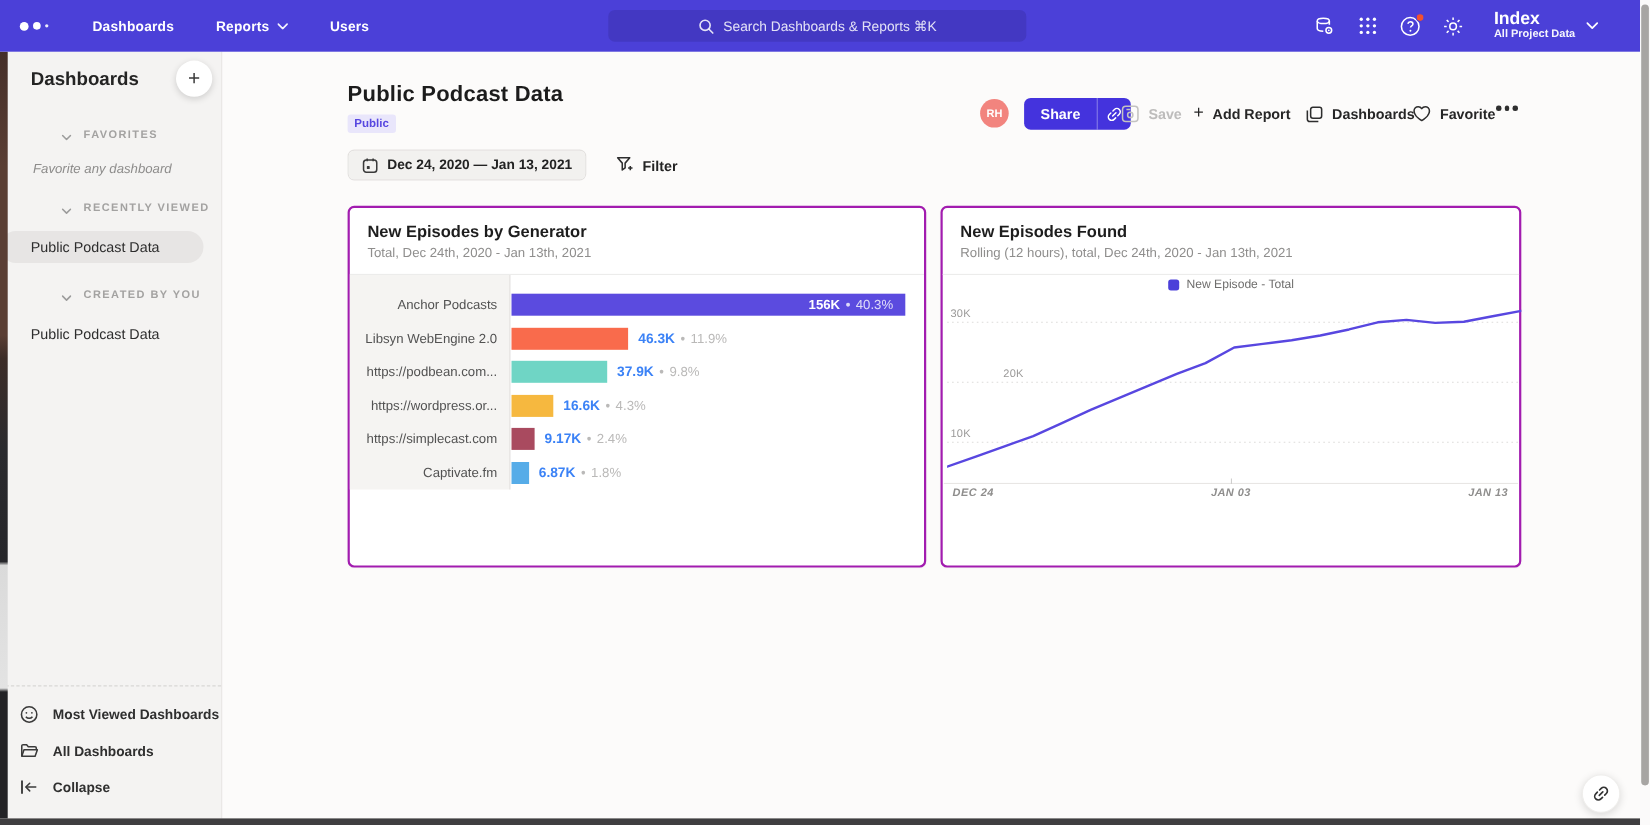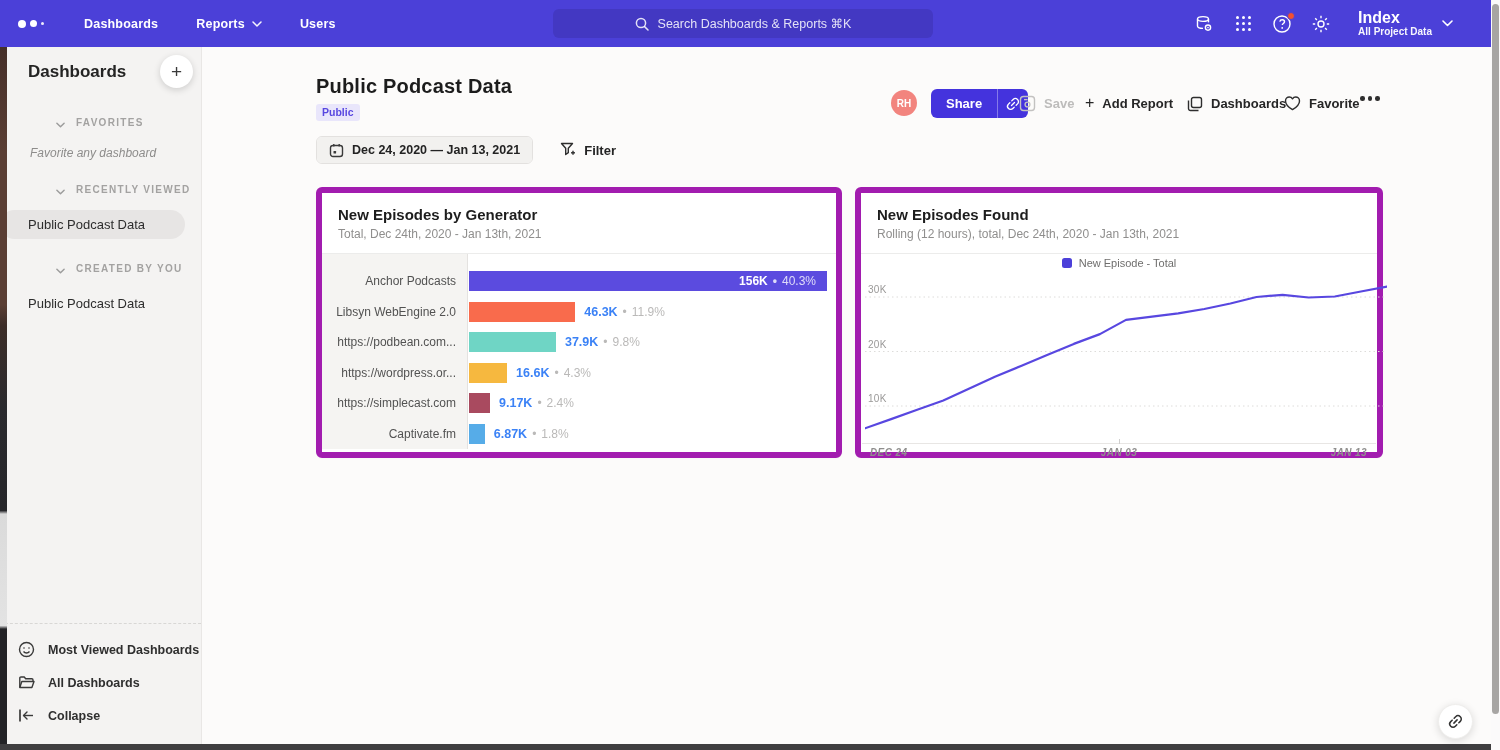--- a/index.html
+++ b/index.html
@@ -77,21 +77,21 @@
   
   .toolbar { position:absolute; left:316px; top:136px; height:28px; display:flex; align-items:stretch; }
   .seg-control { display:flex; border:1px solid #e3e1df; border-radius:6px; overflow:hidden; background:#fff; }
   .seg-date { display:flex; align-items:center; gap:8px; background:#f2f1ef; padding:0 12px; font-size:12.5px; font-weight:700; color:#232323; cursor:pointer; }
   .seg-date svg { stroke:#3a3a3a; fill:none; stroke-width:1.4; }
   .seg-btn { display:flex; align-items:center; padding:0 12px; font-size:12.5px; color:#8f8e8d; border-left:1px solid #eceae8; cursor:pointer; }
   .filter-btn { display:flex; align-items:center; gap:8px; margin-left:27px; font-size:13px; font-weight:700; color:#242424; cursor:pointer; }
   .filter-btn svg { stroke:#2e2e2e; fill:none; stroke-width:1.4; }
 
   
-  .card { position:absolute; top:187px; height:271px; background:#fff; border:6px solid #a21caf; border-radius:6px; box-shadow:0 1px 2px rgba(0,0,0,.02); }
+  .card { position:absolute; top:187px; height:329px; background:#fff; border:2px solid #a21caf; border-radius:6px; box-shadow:0 1px 2px rgba(0,0,0,.02); }
   #card-bar  { left:316px; width:526px; }
   #card-line { left:855px; width:528px; }
   .card-head { position:absolute; left:0; top:0; right:0; height:61px; border-bottom:1px solid #ececeb; padding:13px 16px 0; }
   .card-title { font-size:15px; font-weight:700; color:#1d1d1d; }
   .card-sub { font-size:12px; color:#8f8e8d; margin-top:4px; }
 
   
   .label-col { position:absolute; left:0; top:61px; width:146px; height:195px; background:#f5f4f2; border-right:1px solid #e4e2e0; }
   .bar-row { position:absolute; left:0; height:30.5px; width:100%; }
   .bar-label { position:absolute; left:0; width:134px; height:100%; display:flex; align-items:center; justify-content:flex-end;
@@ -408,21 +408,21 @@
       <span>New Episode - Total</span>
     </div>
     <svg id="line-svg" width="522" height="165" viewBox="0 0 522 165">
         <line x1="0" x2="522" y1="128" y2="128" stroke="#dddcda" stroke-width="1" stroke-dasharray="1.5,3"></line>
         <line x1="0" x2="522" y1="73.5" y2="73.5" stroke="#dddcda" stroke-width="1" stroke-dasharray="1.5,3"></line>
         <line x1="0" x2="522" y1="19" y2="19" stroke="#dddcda" stroke-width="1" stroke-dasharray="1.5,3"></line>
         <polyline points="0.0,150.3 26.1,141.1 52.2,131.8 78.3,122.5 104.4,110.6 130.5,98.6 156.6,87.7 182.7,76.8 208.8,65.9 234.9,56.1 261.0,41.9 287.1,38.6 313.2,35.3 339.3,31.0 365.4,25.5 391.5,19.0 417.6,16.8 443.7,19.5 469.8,18.5 495.9,13.5 522.0,8.6" fill="none" stroke="#5847e0" stroke-width="2.2" stroke-linejoin="round" stroke-linecap="round"></polyline>
       </svg>
     <div id="ylabs">
         <div class="ylab" style="top: 200px;">10K</div>
-        <div class="ylab" style="top: 145.5px;">20K</div>
+        <div class="ylab" style="top: 145.5px; margin-left: 48px;">20K</div>
         <div class="ylab" style="top: 91px;">30K</div>
       </div>
     <div class="axis-line"></div>
     <div class="mid-tick"></div>
     <div class="xlabs">
       <span class="xlab-left">DEC 24</span>
       <span class="xlab-mid">JAN 03</span>
       <span class="xlab-right">JAN 13</span>
     </div>
   </section>

